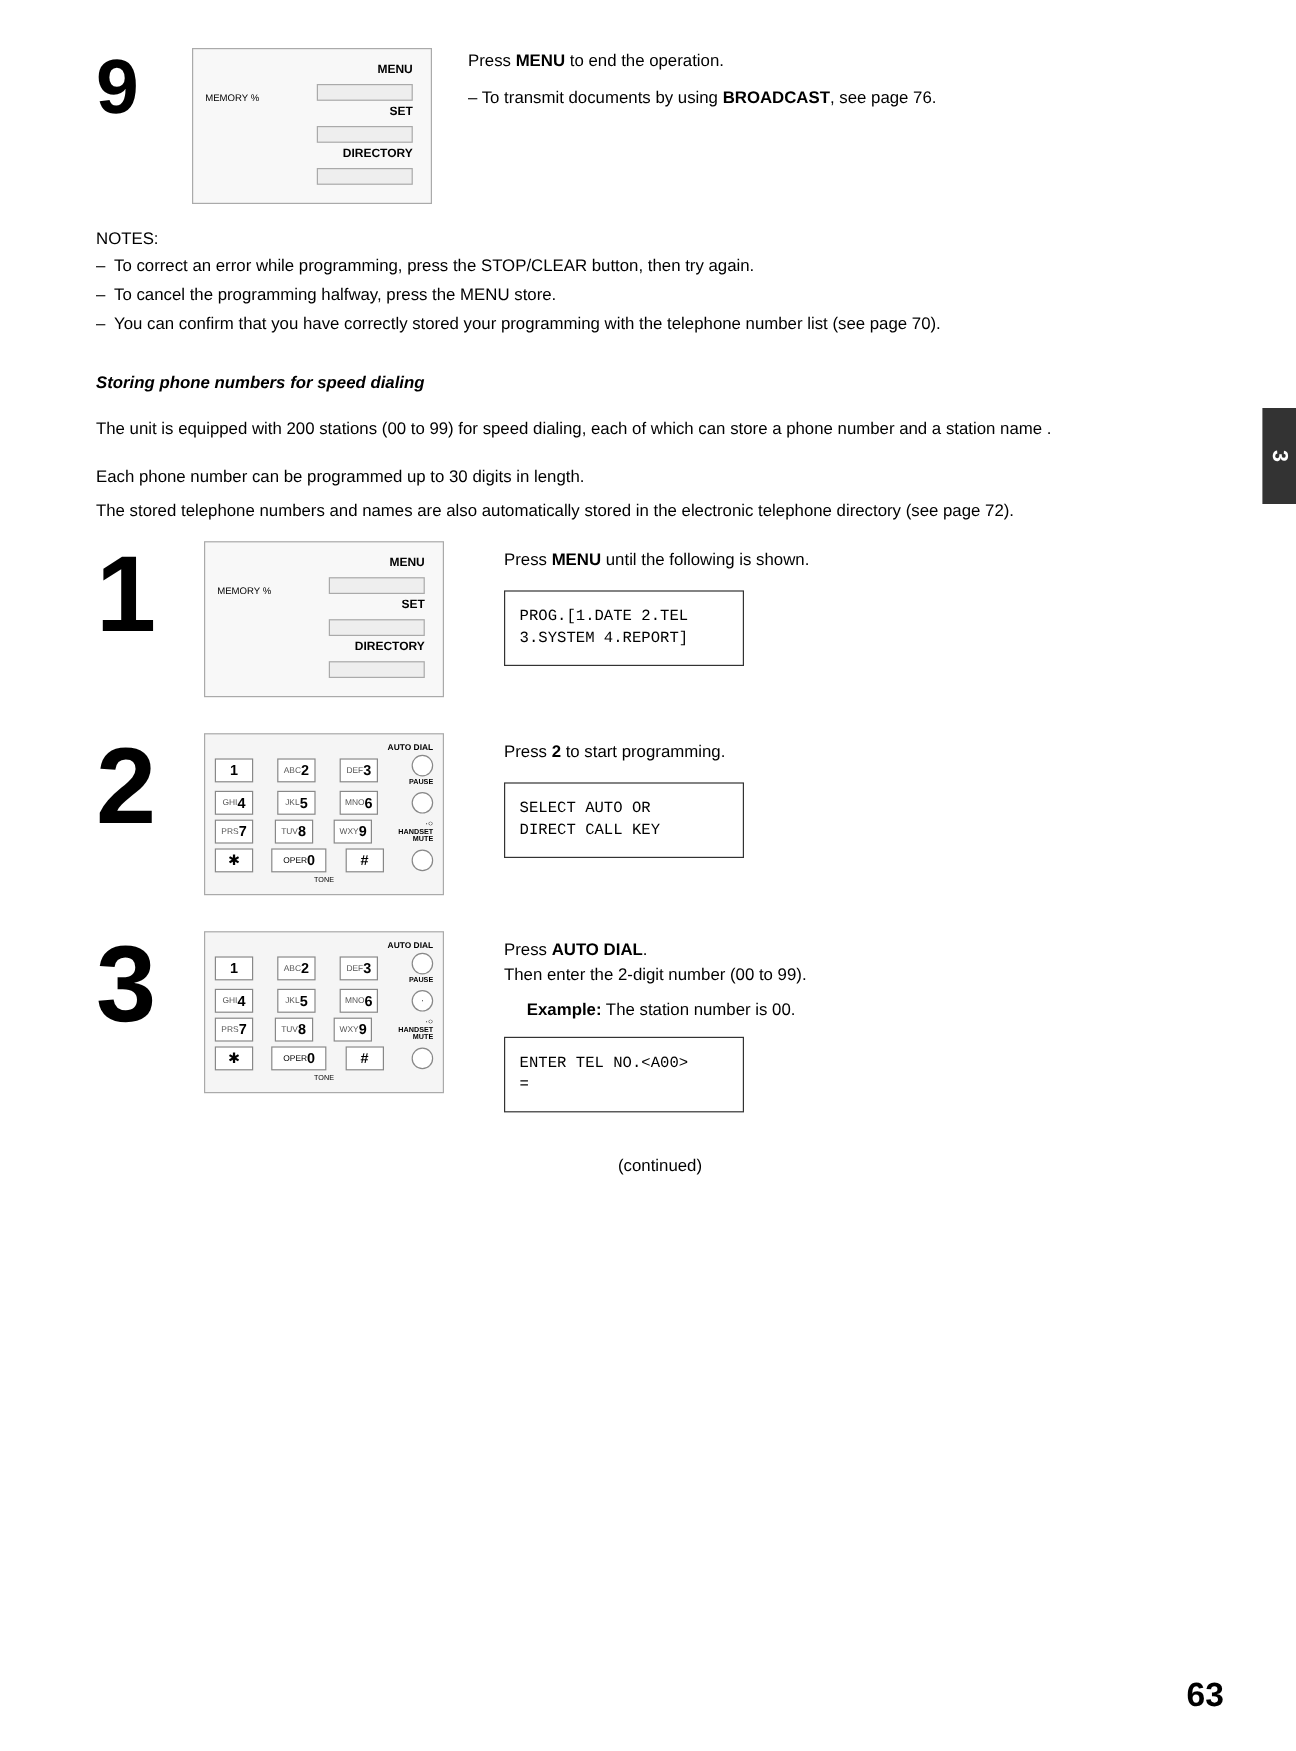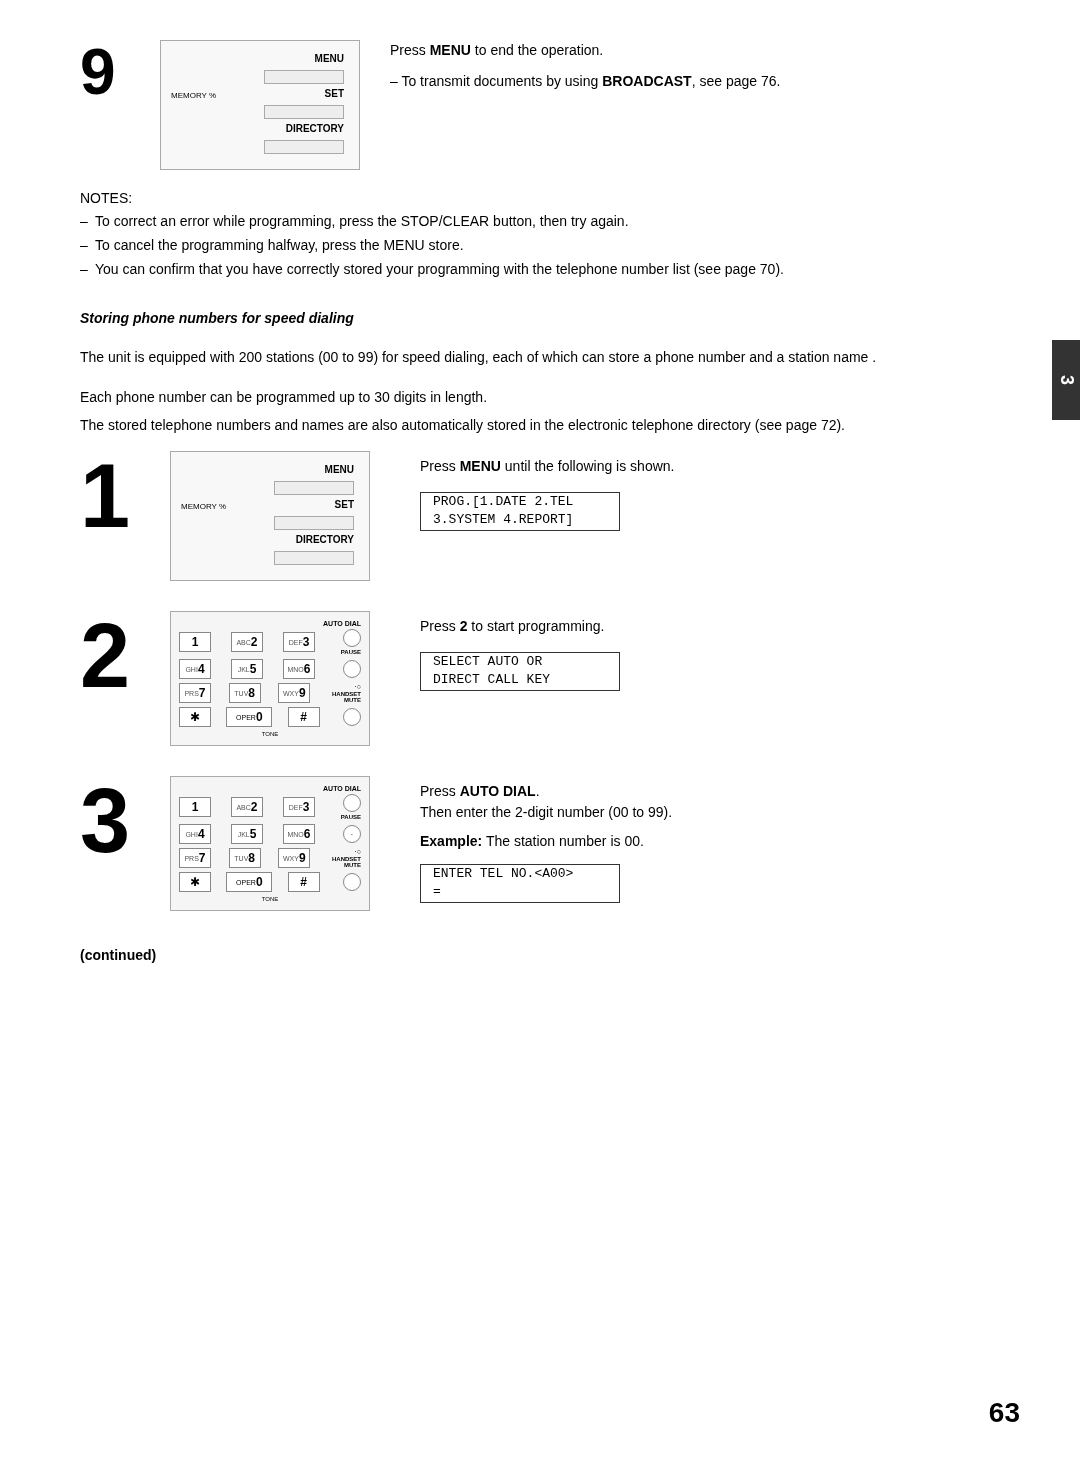--- a/index.html
+++ b/index.html
@@ -87,21 +87,21 @@
       border: 1px solid #aaa;
       width: 80px;
       height: 14px;
       margin-bottom: 4px;
       background: #eee;
     }
 
     .device-memory-label {
       position: absolute;
       left: 10px;
-      top: 50px;
+      top: 36px;
       font-size: 8px;
     }
 
     .step-content {
       flex: 1;
       padding-left: 30px;
     }
 
     .step-instruction {
       font-size: 14px;
@@ -147,21 +147,21 @@
 
     
     .description {
       margin-bottom: 15px;
       line-height: 1.6;
     }
 
     
     .display-box {
       border: 1px solid #333;
-      padding: 0 12px;
+      padding: 12px 12px;
       font-family: 'Courier New', monospace;
       font-size: 13px;
       display: inline-block;
       min-width: 200px;
       margin-top: 5px;
       background: #fff;
     }
 
     .display-box div {
       line-height: 1.4;
@@ -232,24 +232,23 @@
       min-width: 300px;
     }
 
     .step-right {
       flex: 1;
       padding-left: 40px;
       padding-top: 5px;
     }
 
     .continued {
-      text-align: left;
+      text-align: center;
       font-size: 14px;
       margin-top: 36px;
-      font-weight: bold;
     }
 
     .tone-label {
       font-size: 6px;
       text-align: center;
       margin-top: 1px;
     }
 
     .hash-key {
       border: 1px solid #888;
@@ -519,21 +518,21 @@
         </div>
       </div>
       <div class="tone-label">TONE</div>
     </div>
   </div>
   <div class="step-right">
     <p class="step-instruction">
       Press <strong>AUTO DIAL</strong>.<br>
       <span>Then enter the 2-digit number (00 to 99).</span>
     </p>
-    <p style="margin-bottom:10px;">
+    <p style="margin-bottom:10px;margin-left:19px;">
       <strong>Example:</strong> The station number is 00.
     </p>
     <div class="display-box">
       <div>ENTER TEL NO.&lt;A00&gt;</div>
       <div>=</div>
     </div>
   </div>
 </div>
 
 <p class="continued">(continued)</p>

